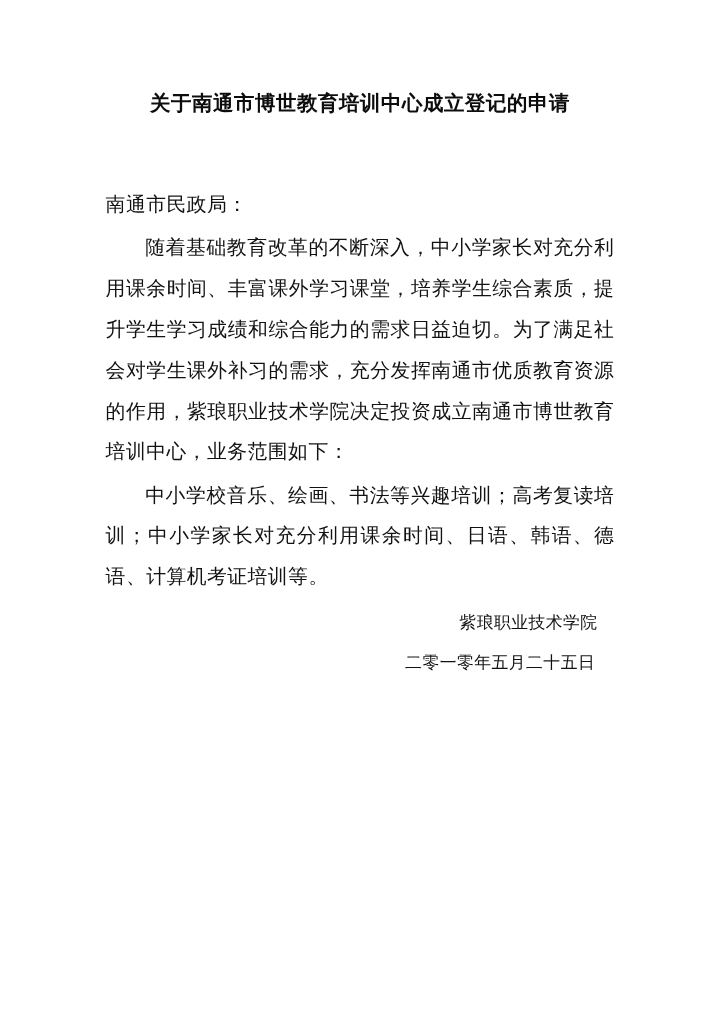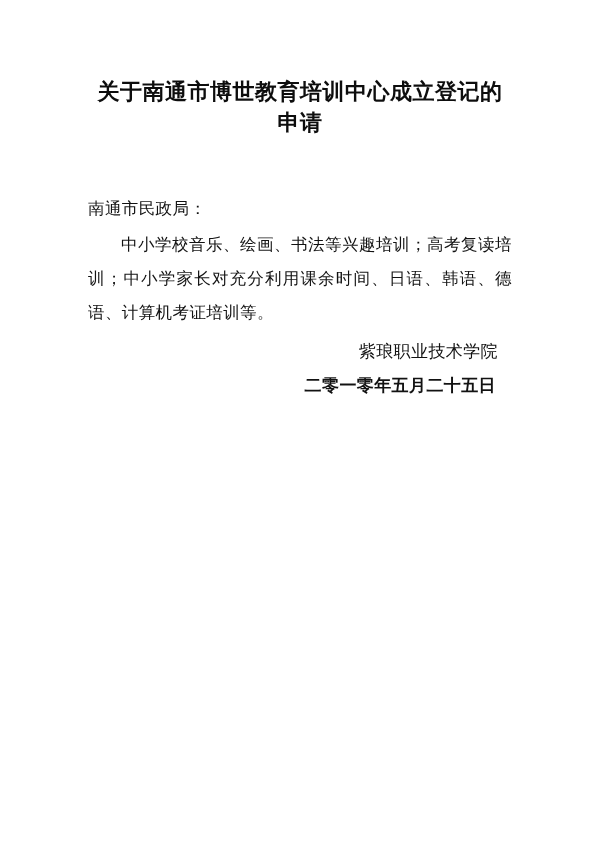--- a/index.html
+++ b/index.html
@@ -18,21 +18,21 @@
     position: relative;
     width: 600px;
     height: 850px;
     box-sizing: border-box;
     padding: 0 88px;
   }
   .doc-title {
     margin: 0;
     padding-top: 76px;
     text-align: center;
-    font-size: 22px;
+    font-size: 17px;
     font-weight: bold;
     letter-spacing: 0.5px;
     line-height: 1.4;
     color: #0d0d0d;
   }
   .body-block {
     margin-top: 54px;
   }
   .para {
     margin: 0 0 2px 0;
@@ -49,41 +49,41 @@
   .para.salutation {
     text-indent: 0;
     margin-bottom: 2px;
   }
   .sign-block {
     margin-top: 4px;
     text-align: right;
     padding-right: 14px;
   }
   .sign-line {
-    font-size: 17px;
+    font-size: 14px;
     line-height: 34px;
     letter-spacing: 0.4px;
     color: #121212;
   }
   .sign-line.date {
     padding-right: 2px;
-    font-weight: bold;
   }
 </style>
 </head>
 <body>
 
 <div class="page">
 
   <h1 class="doc-title">关于南通市博世教育培训中心成立登记的申请</h1>
 
   <div class="body-block">
 
     <p class="para salutation">南通市民政局：</p>
 
+    <p class="para indent">随着基础教育改革的不断深入，中小学家长对充分利用课余时间、丰富课外学习课堂，培养学生综合素质，提升学生学习成绩和综合能力的需求日益迫切。为了满足社会对学生课外补习的需求，充分发挥南通市优质教育资源的作用，紫琅职业技术学院决定投资成立南通市博世教育培训中心，业务范围如下：</p>
 
     <p class="para indent">中小学校音乐、绘画、书法等兴趣培训；高考复读培训；中小学家长对充分利用课余时间、日语、韩语、德语、计算机考证培训等。</p>
 
 
 
     <div class="sign-block">
       <div class="sign-line">紫琅职业技术学院</div>
       <div class="sign-line date">二零一零年五月二十五日</div>
     </div>
 

